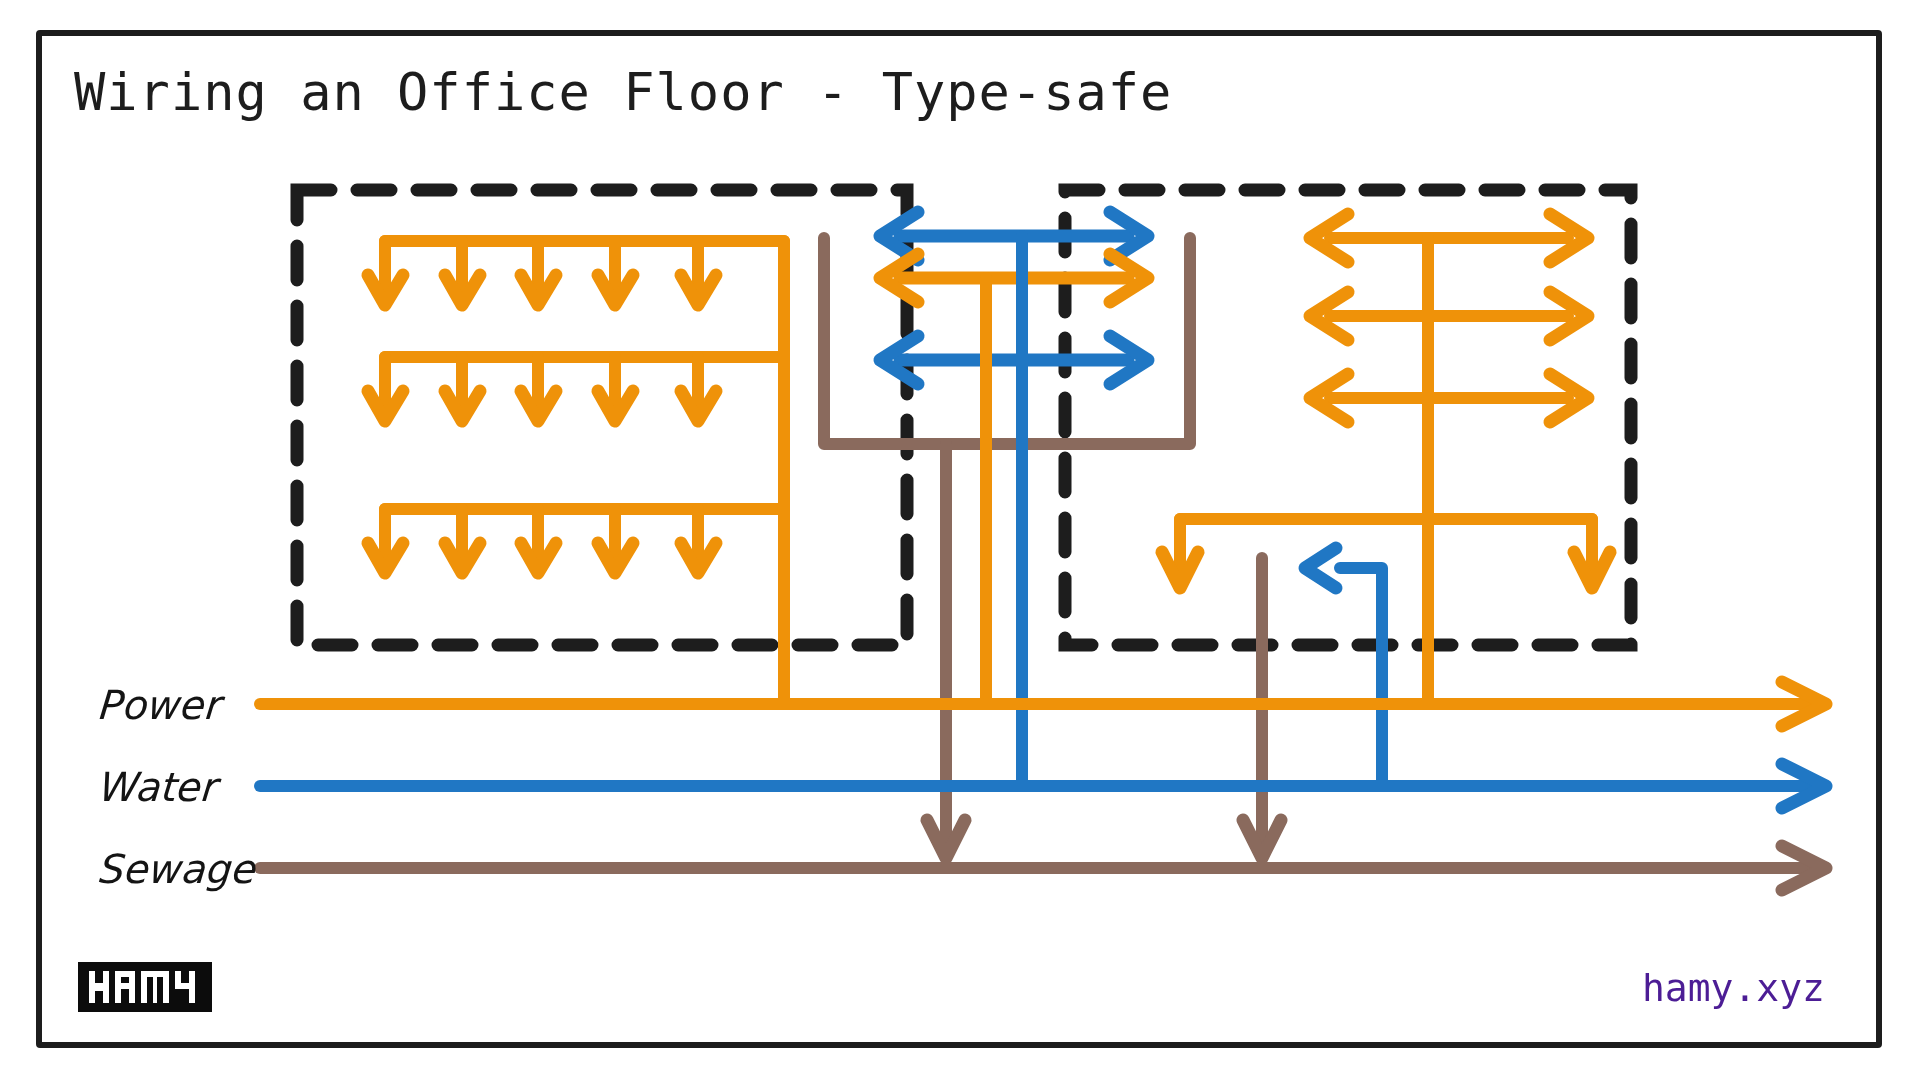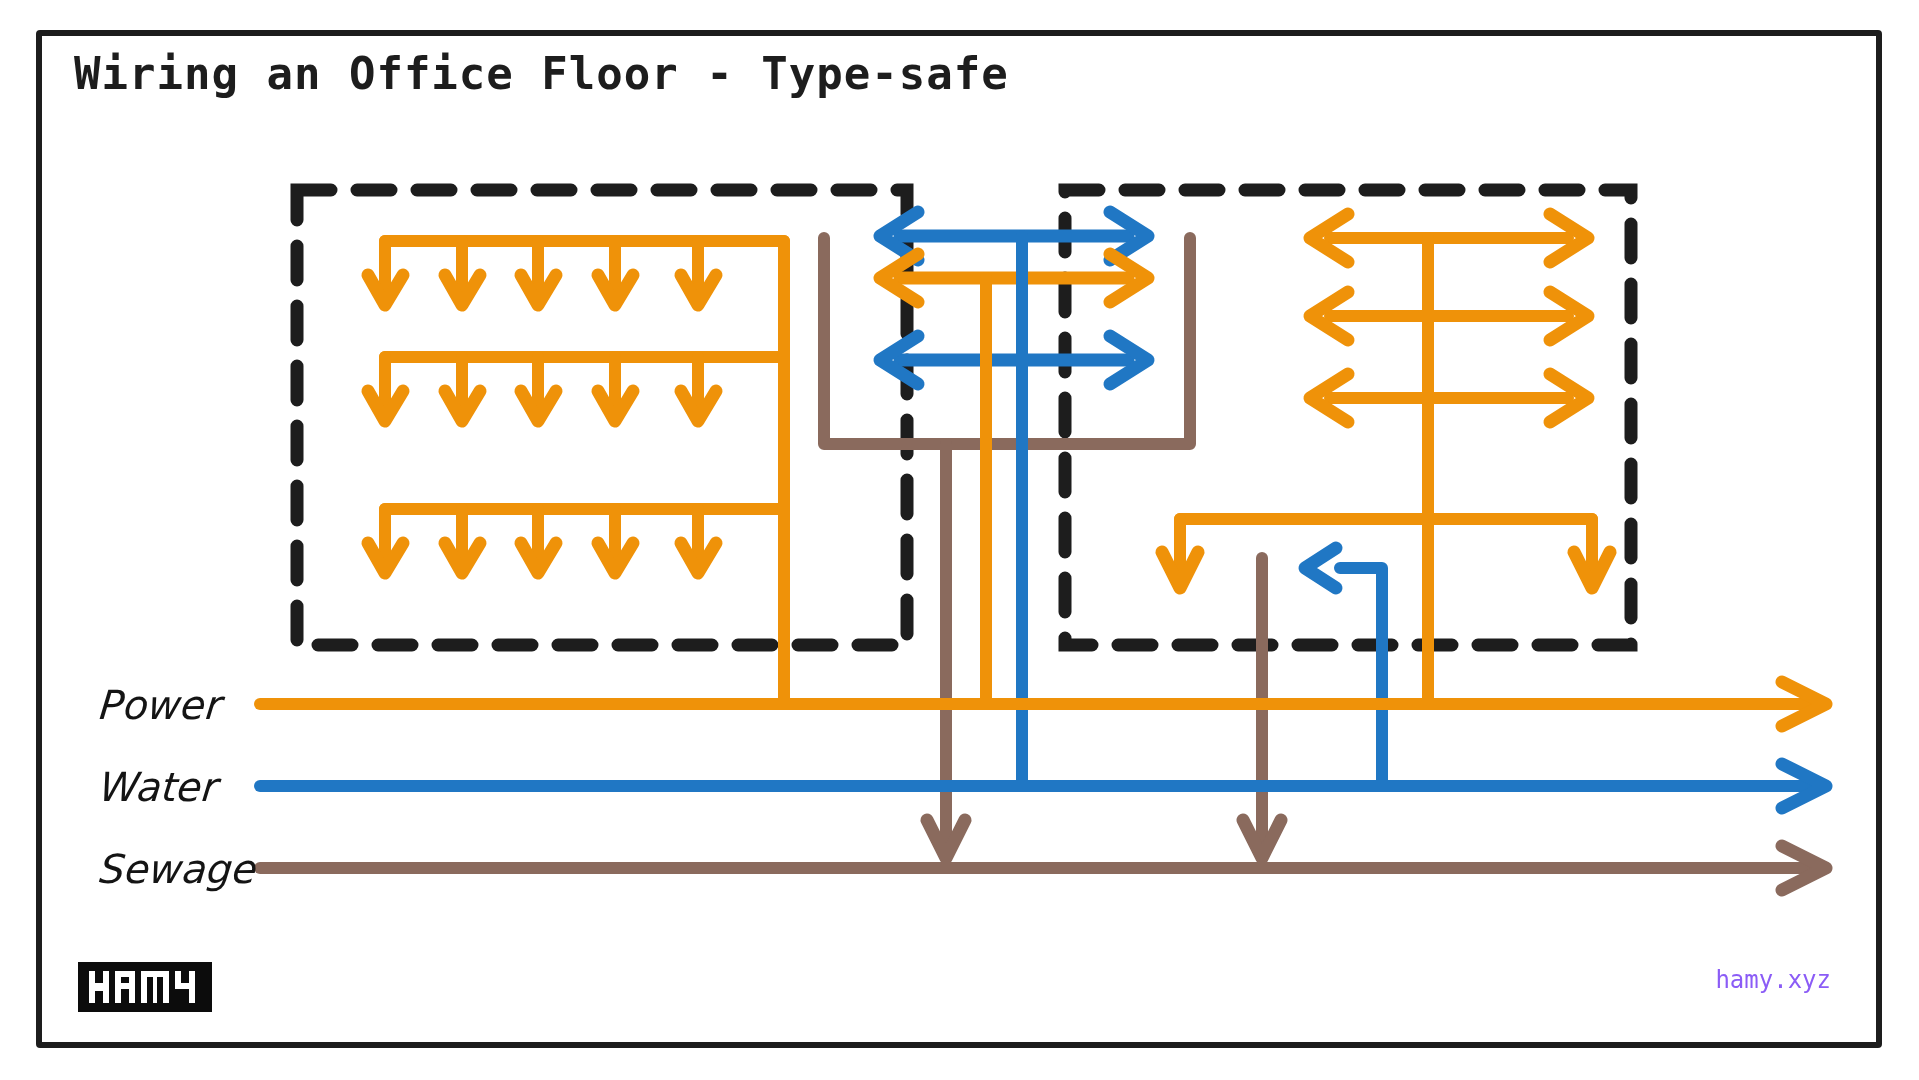--- a/index.html
+++ b/index.html
@@ -26,24 +26,24 @@
     width: 1846px;
     height: 1018px;
     border: 6px solid #1d1d1d;
     border-radius: 4px;
     box-sizing: border-box;
     background: #ffffff;
   }
   #title {
     position: absolute;
     left: 74px;
-    top: 48px;
+    top: 62px;
     font-family: "DejaVu Sans Mono", monospace;
-    font-size: 44px;
-    font-weight: 700;
+    font-size: 52px;
+    font-weight: 400;
     letter-spacing: 1px;
     color: #1d1d1d;
     white-space: nowrap;
   }
   #canvas {
     position: absolute;
     left: 0;
     top: 0;
     width: 1919px;
     height: 1080px;
@@ -68,25 +68,25 @@
     left: 78px;
     top: 962px;
     background: #0c0c0c;
     padding: 7px 9px 7px 9px;
     line-height: 0;
     border: 2px solid #0c0c0c;
   }
   #hamy-logo svg { display: block; }
   #site-url {
     position: absolute;
-    right: 88px;
+    right: 94px;
     top: 966px;
     font-family: "DejaVu Sans Mono", monospace;
-    font-size: 24px;
-    color: #8b5cf6;
+    font-size: 38px;
+    color: #4c1d95;
     white-space: nowrap;
   }
 </style>
 </head>
 <body>
 
 <div id="stage">
 
   <div id="diagram-frame"></div>
 

